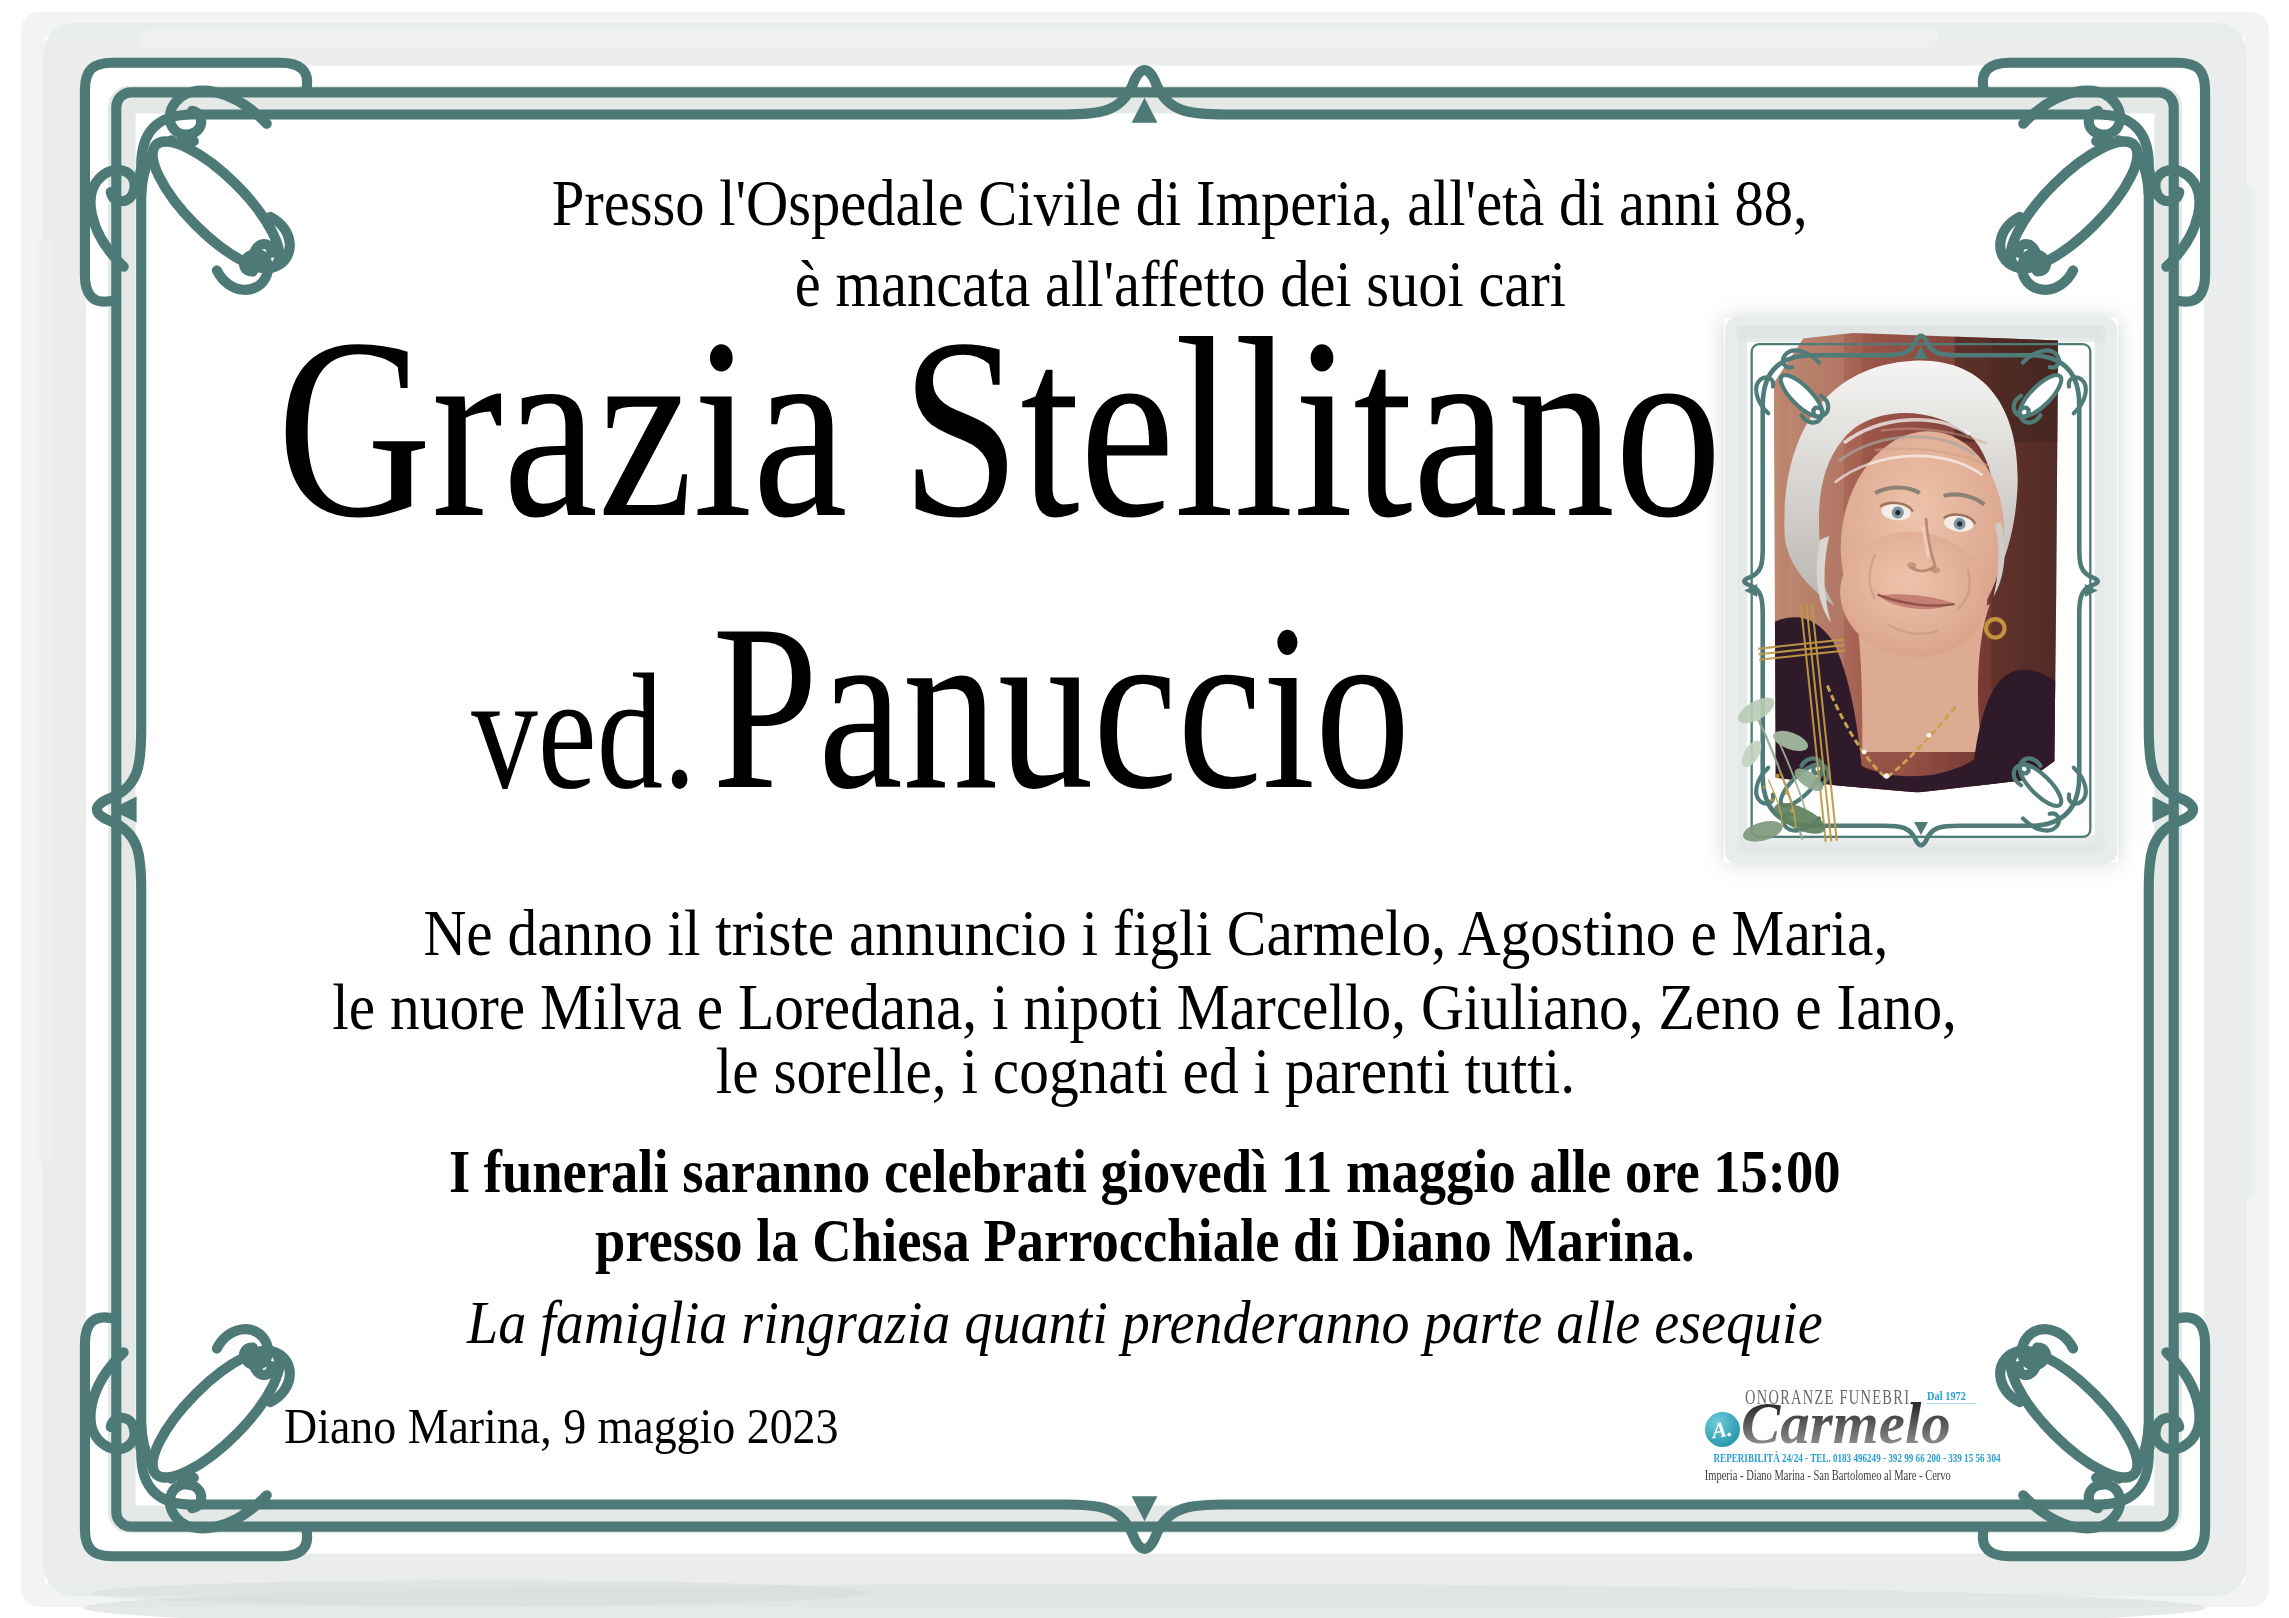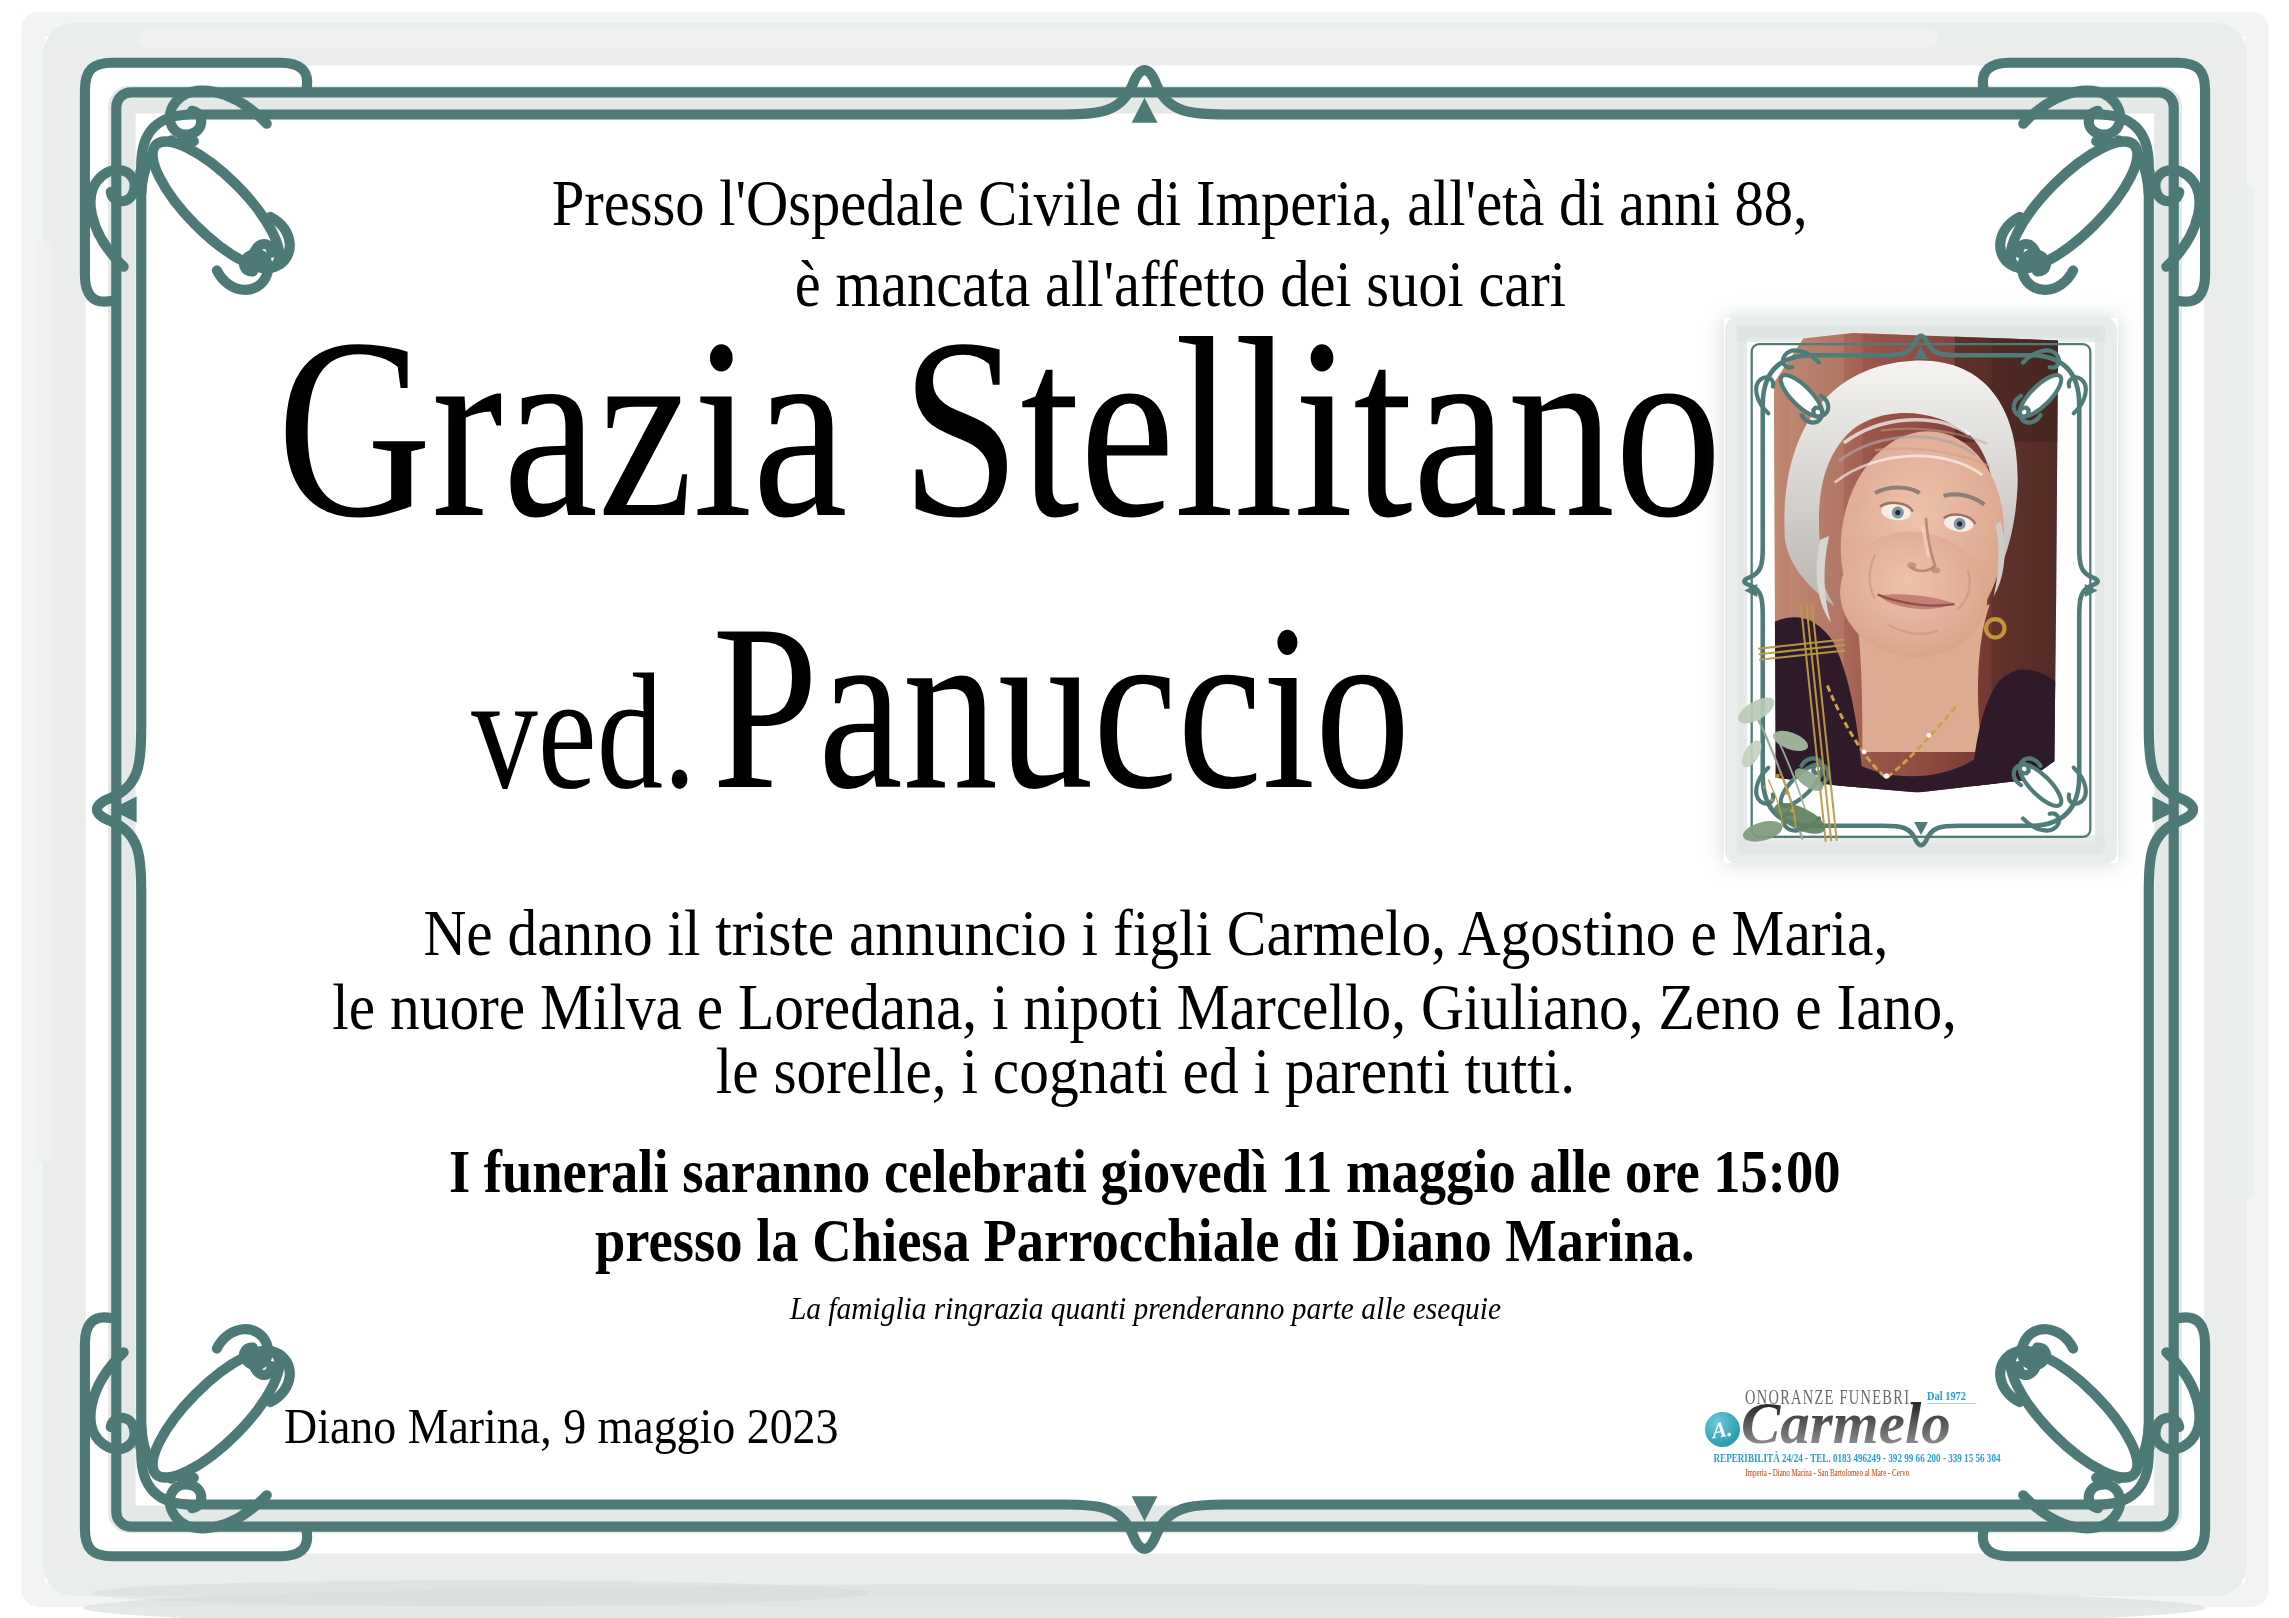--- a/index.html
+++ b/index.html
@@ -11,42 +11,42 @@
   .tline{position:absolute;line-height:1;text-align:center;white-space:nowrap;}
   .sq{display:inline-block;transform:scaleX(var(--s,0.88));transform-origin:50% 50%;}
   .sqL{display:inline-block;transform:scaleX(var(--s,0.88));transform-origin:0 50%;}
 
   .intro{left:35px;width:2290px;font-size:65px;}
   .name1{left:129px;width:1624px;font-size:258px;}
   .name2{left:129px;width:1624px;font-size:238px;}
   .name2 .prefix{font-size:166px;margin-right:20px;}
   .fam{left:0;width:2290px;font-size:66px;}
   .fun{left:0;width:2290px;font-size:62px;font-weight:bold;}
-  .thanks{left:0;width:2290px;font-size:32px;font-style:italic;}
+  .thanks{left:0;width:2290px;font-size:61px;font-style:italic;}
   .dateline{left:284px;font-size:51px;}
 
   
   .photo-panel{left:1724px;top:318px;width:394px;height:545px;background:#ffffff;
                box-shadow:0 0 20px rgba(110,130,128,.30);}
 
   
   .logo{left:1652px;top:1383px;width:351px;height:107px;}
   .logo .row{position:absolute;left:0;width:351px;text-align:center;line-height:1;white-space:nowrap;}
   .lg-onoranze{top:3.7px;font-size:20px;letter-spacing:1.8px;color:#6a6a6a;}
   .lg-dal{position:absolute;left:275px;top:5.5px;font-size:13px;font-weight:bold;color:#2b9fd2;
           border-bottom:1.8px solid #a8d8ee;padding-bottom:1.8px;line-height:1;white-space:nowrap;}
   .lg-circle{position:absolute;left:53px;top:29px;width:35px;height:35px;border-radius:50%;
              background:radial-gradient(circle at 35% 30%,#6fcbdb,#2d9cb0 70%);
              display:flex;align-items:center;justify-content:center;}
   .lg-circle span{color:#fff;font-style:italic;font-size:22px;font-weight:bold;transform:rotate(-8deg);}
   .lg-aschero{position:absolute;left:89px;top:11px;font-size:59px;font-style:italic;font-weight:bold;
               background:linear-gradient(180deg,#2e2e2e 20%,#9a9a9a 95%);
               -webkit-background-clip:text;background-clip:text;color:transparent;line-height:1;white-space:nowrap;}
   .lg-phones{top:68px;font-size:13px;font-weight:bold;color:#2b9fd2;}
-  .lg-towns{top:85px;font-size:10px;color:#c2410c;}
+  .lg-towns{top:85px;font-size:15px;color:#404040;}
 </style>
 </head>
 <body>
 
 <div id="poster">
 
   <svg class="abs" style="left:0;top:0;" width="2290" height="1619" viewBox="0 0 2481 1754">
 
     <rect x="36" y="26" width="2409" height="1702" rx="6" fill="none" stroke="#f1f3f3" stroke-width="26" opacity="0.9"></rect>
     <rect x="70" y="48" width="2341" height="1658" rx="10" fill="none" stroke="#e6eae9" stroke-width="46" opacity="0.85"></rect>

